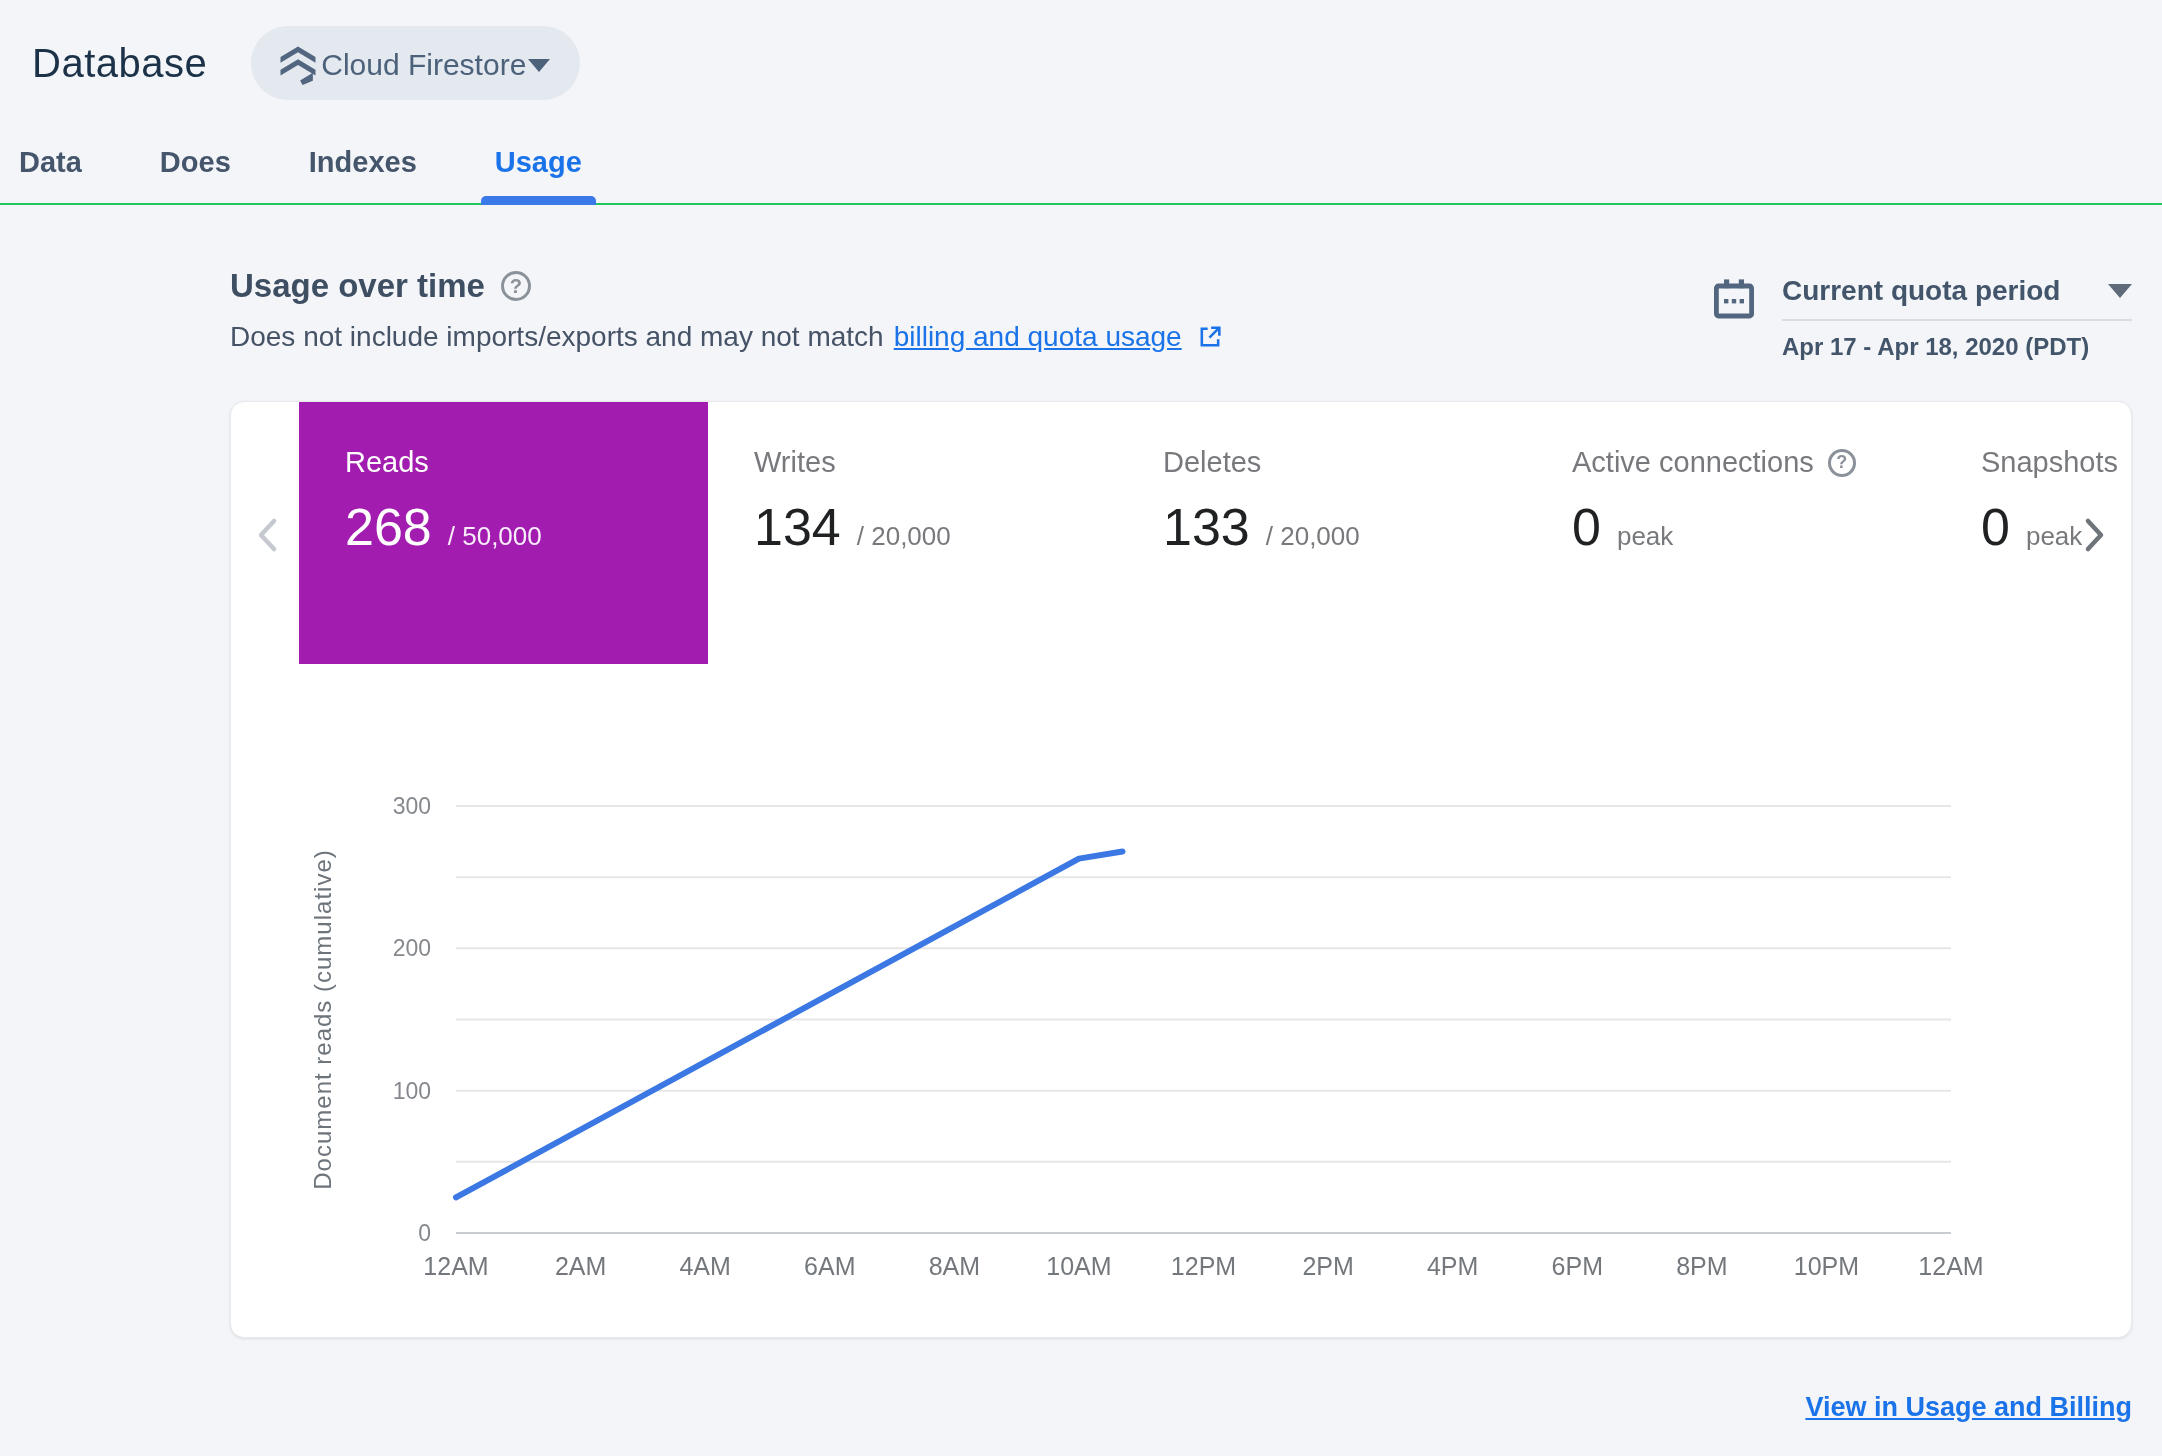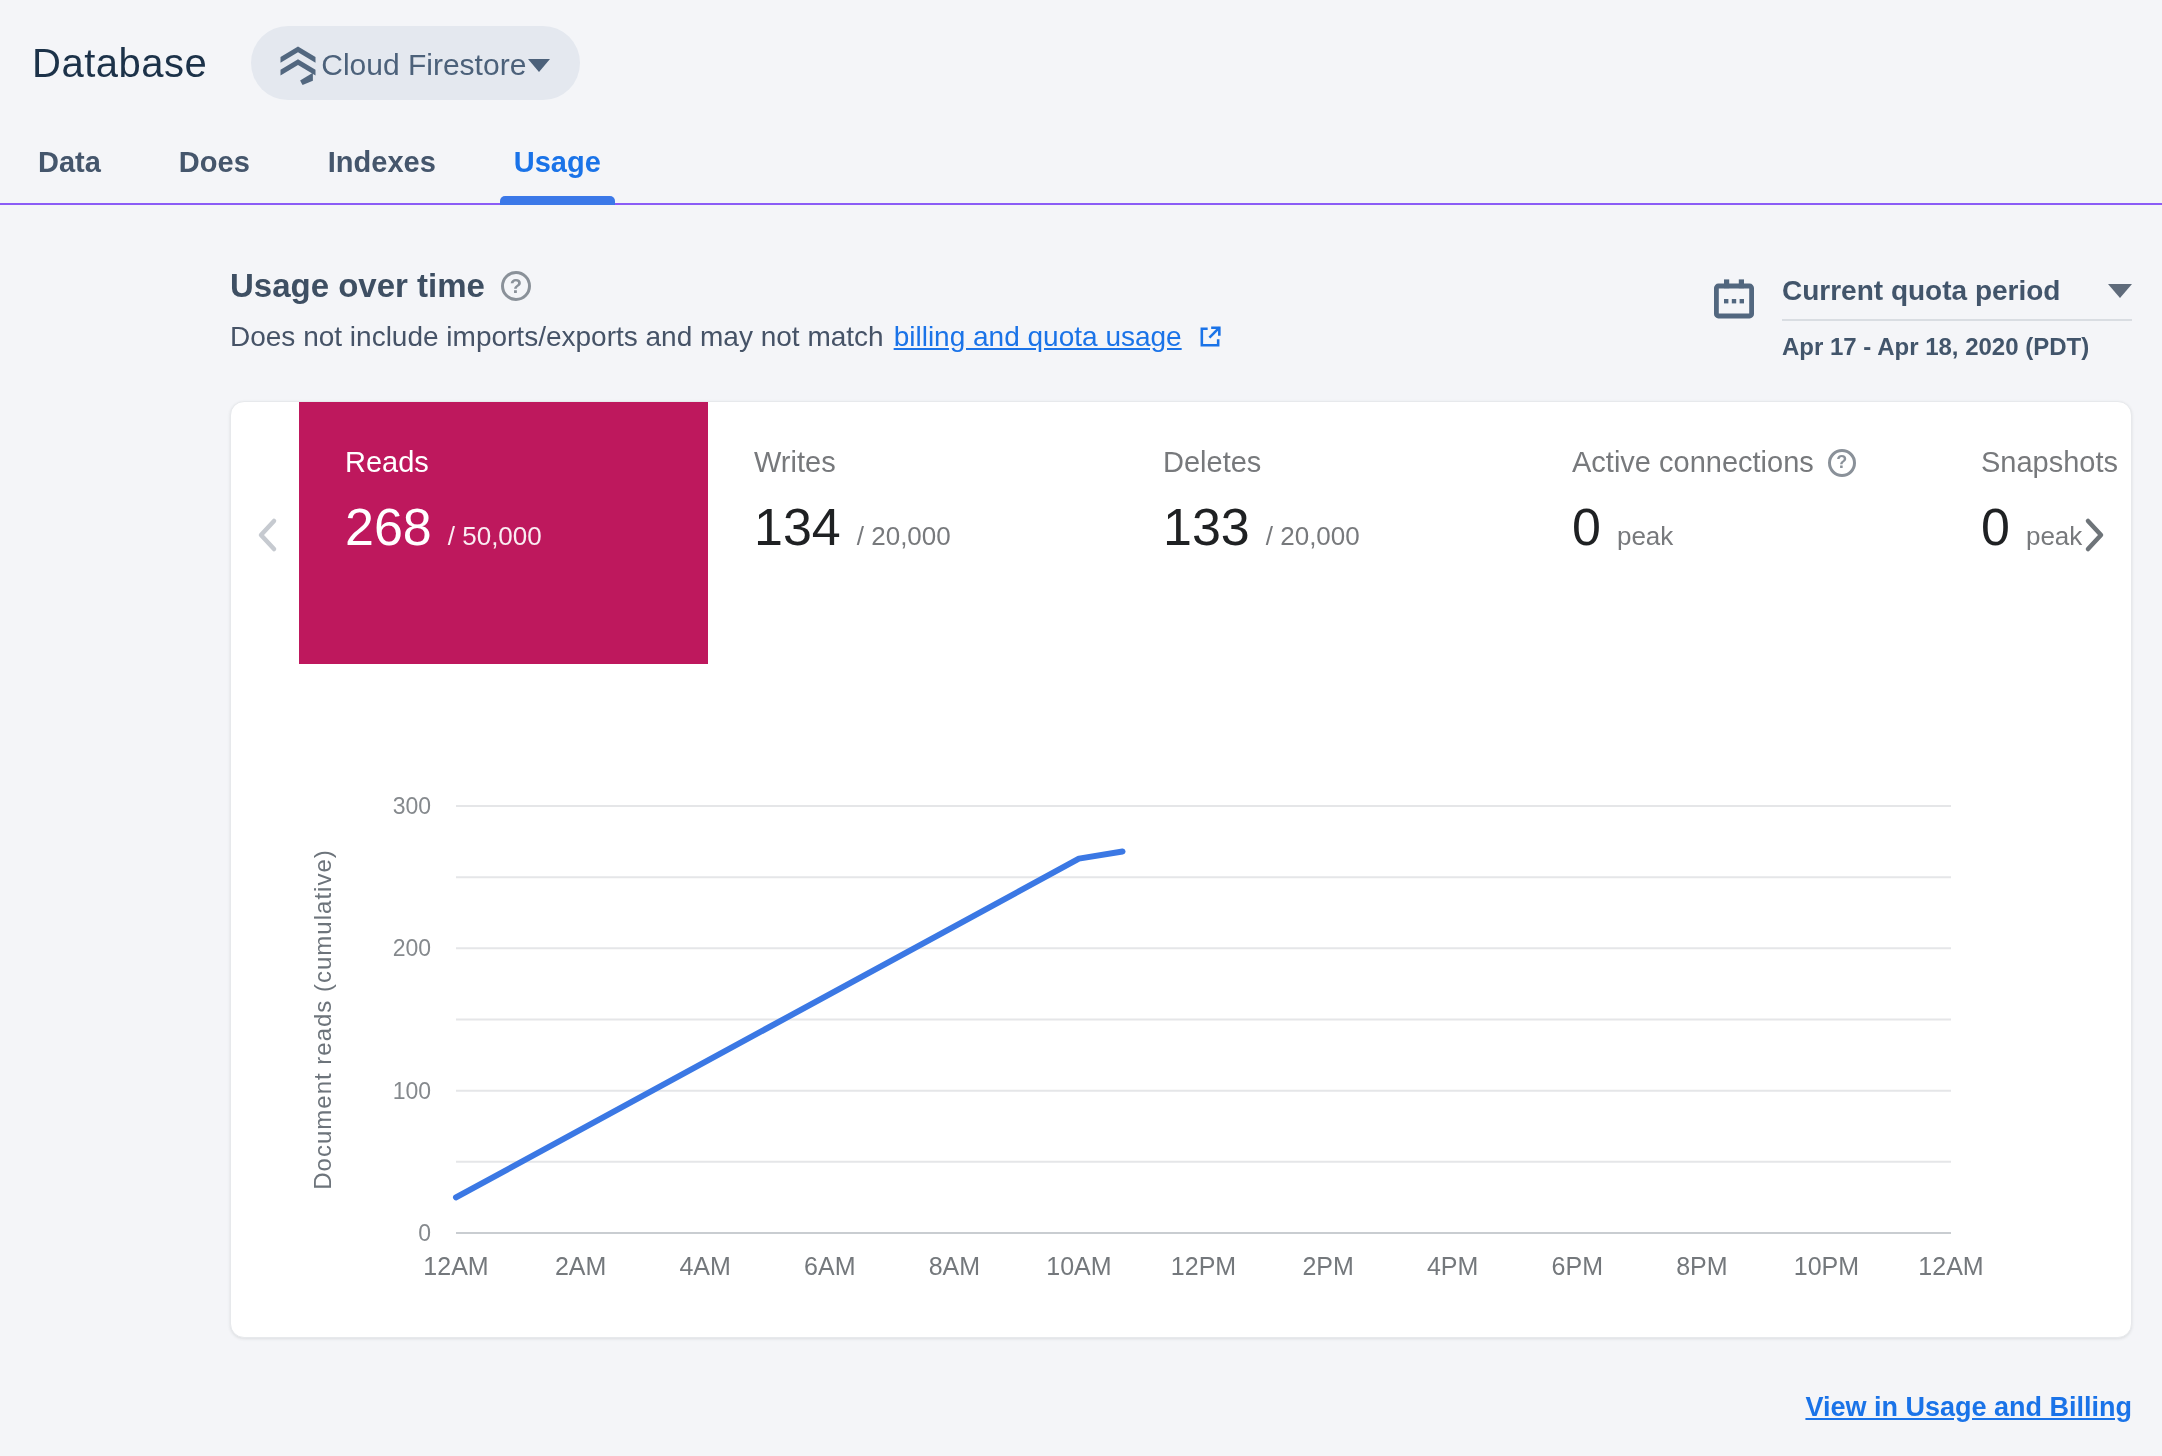--- a/index.html
+++ b/index.html
@@ -21,23 +21,23 @@
     font-family: inherit;
   }
   .product-pill .pill-label { font-size: 30px; color: #4c617a; }
   .caret-down {
     width: 0; height: 0; display: inline-block;
     border-left: 11px solid transparent; border-right: 11px solid transparent;
     border-top: 13px solid #4c617a;
   }
   
   .tab-bar {
-    margin-top: 38px; padding-left: 32px;
+    margin-top: 38px; padding-left: 13px;
     display: flex; gap: 66px;
-    border-bottom: 2px solid #8b5cf6;
+    border-bottom: 2px solid #22c55e;
   }
   .tab {
     font-size: 29px; font-weight: 700; color: #45566c;
     padding: 8px 6px 24px; position: relative; cursor: pointer;
   }
   .tab.active { color: #1a73e8; }
   .tab.active::after {
     content: ""; position: absolute; left: -8px; right: -8px; bottom: -2px;
     height: 9px; background: #3b78e8; border-radius: 5px 5px 0 0;
   }
@@ -68,21 +68,21 @@
   
   .panel {
     margin-top: 40px; height: 937px; position: relative;
     background: #ffffff; border-radius: 14px;
     border: 1px solid #e7e9ec;
     box-shadow: 0 1px 3px rgba(60,64,67,.12);
     overflow: hidden;
   }
   .cards { position: absolute; top: 0; left: 68px; right: 0; height: 262px; display: flex; overflow: hidden; }
   .metric-card { width: 409px; flex: none; padding: 44px 0 0 46px; cursor: pointer; }
-  .metric-card.selected { background: #be185d; }
+  .metric-card.selected { background: #a21caf; }
   .card-label { font-size: 29px; color: #77797c; display: flex; align-items: center; gap: 14px; }
   .metric-card.selected .card-label { color: #ffffff; }
   .value-row { margin-top: 18px; display: flex; align-items: baseline; gap: 16px; }
   .card-value { font-size: 52px; color: #1f2123; }
   .card-suffix { font-size: 26px; color: #77797c; }
   .metric-card.selected .card-value { color: #ffffff; }
   .metric-card.selected .card-suffix { color: rgba(255,255,255,.92); }
   .nav-arrow {
     position: absolute; top: 110px; width: 48px; height: 48px;
     background: none; border: none; padding: 0; cursor: pointer; z-index: 3;

